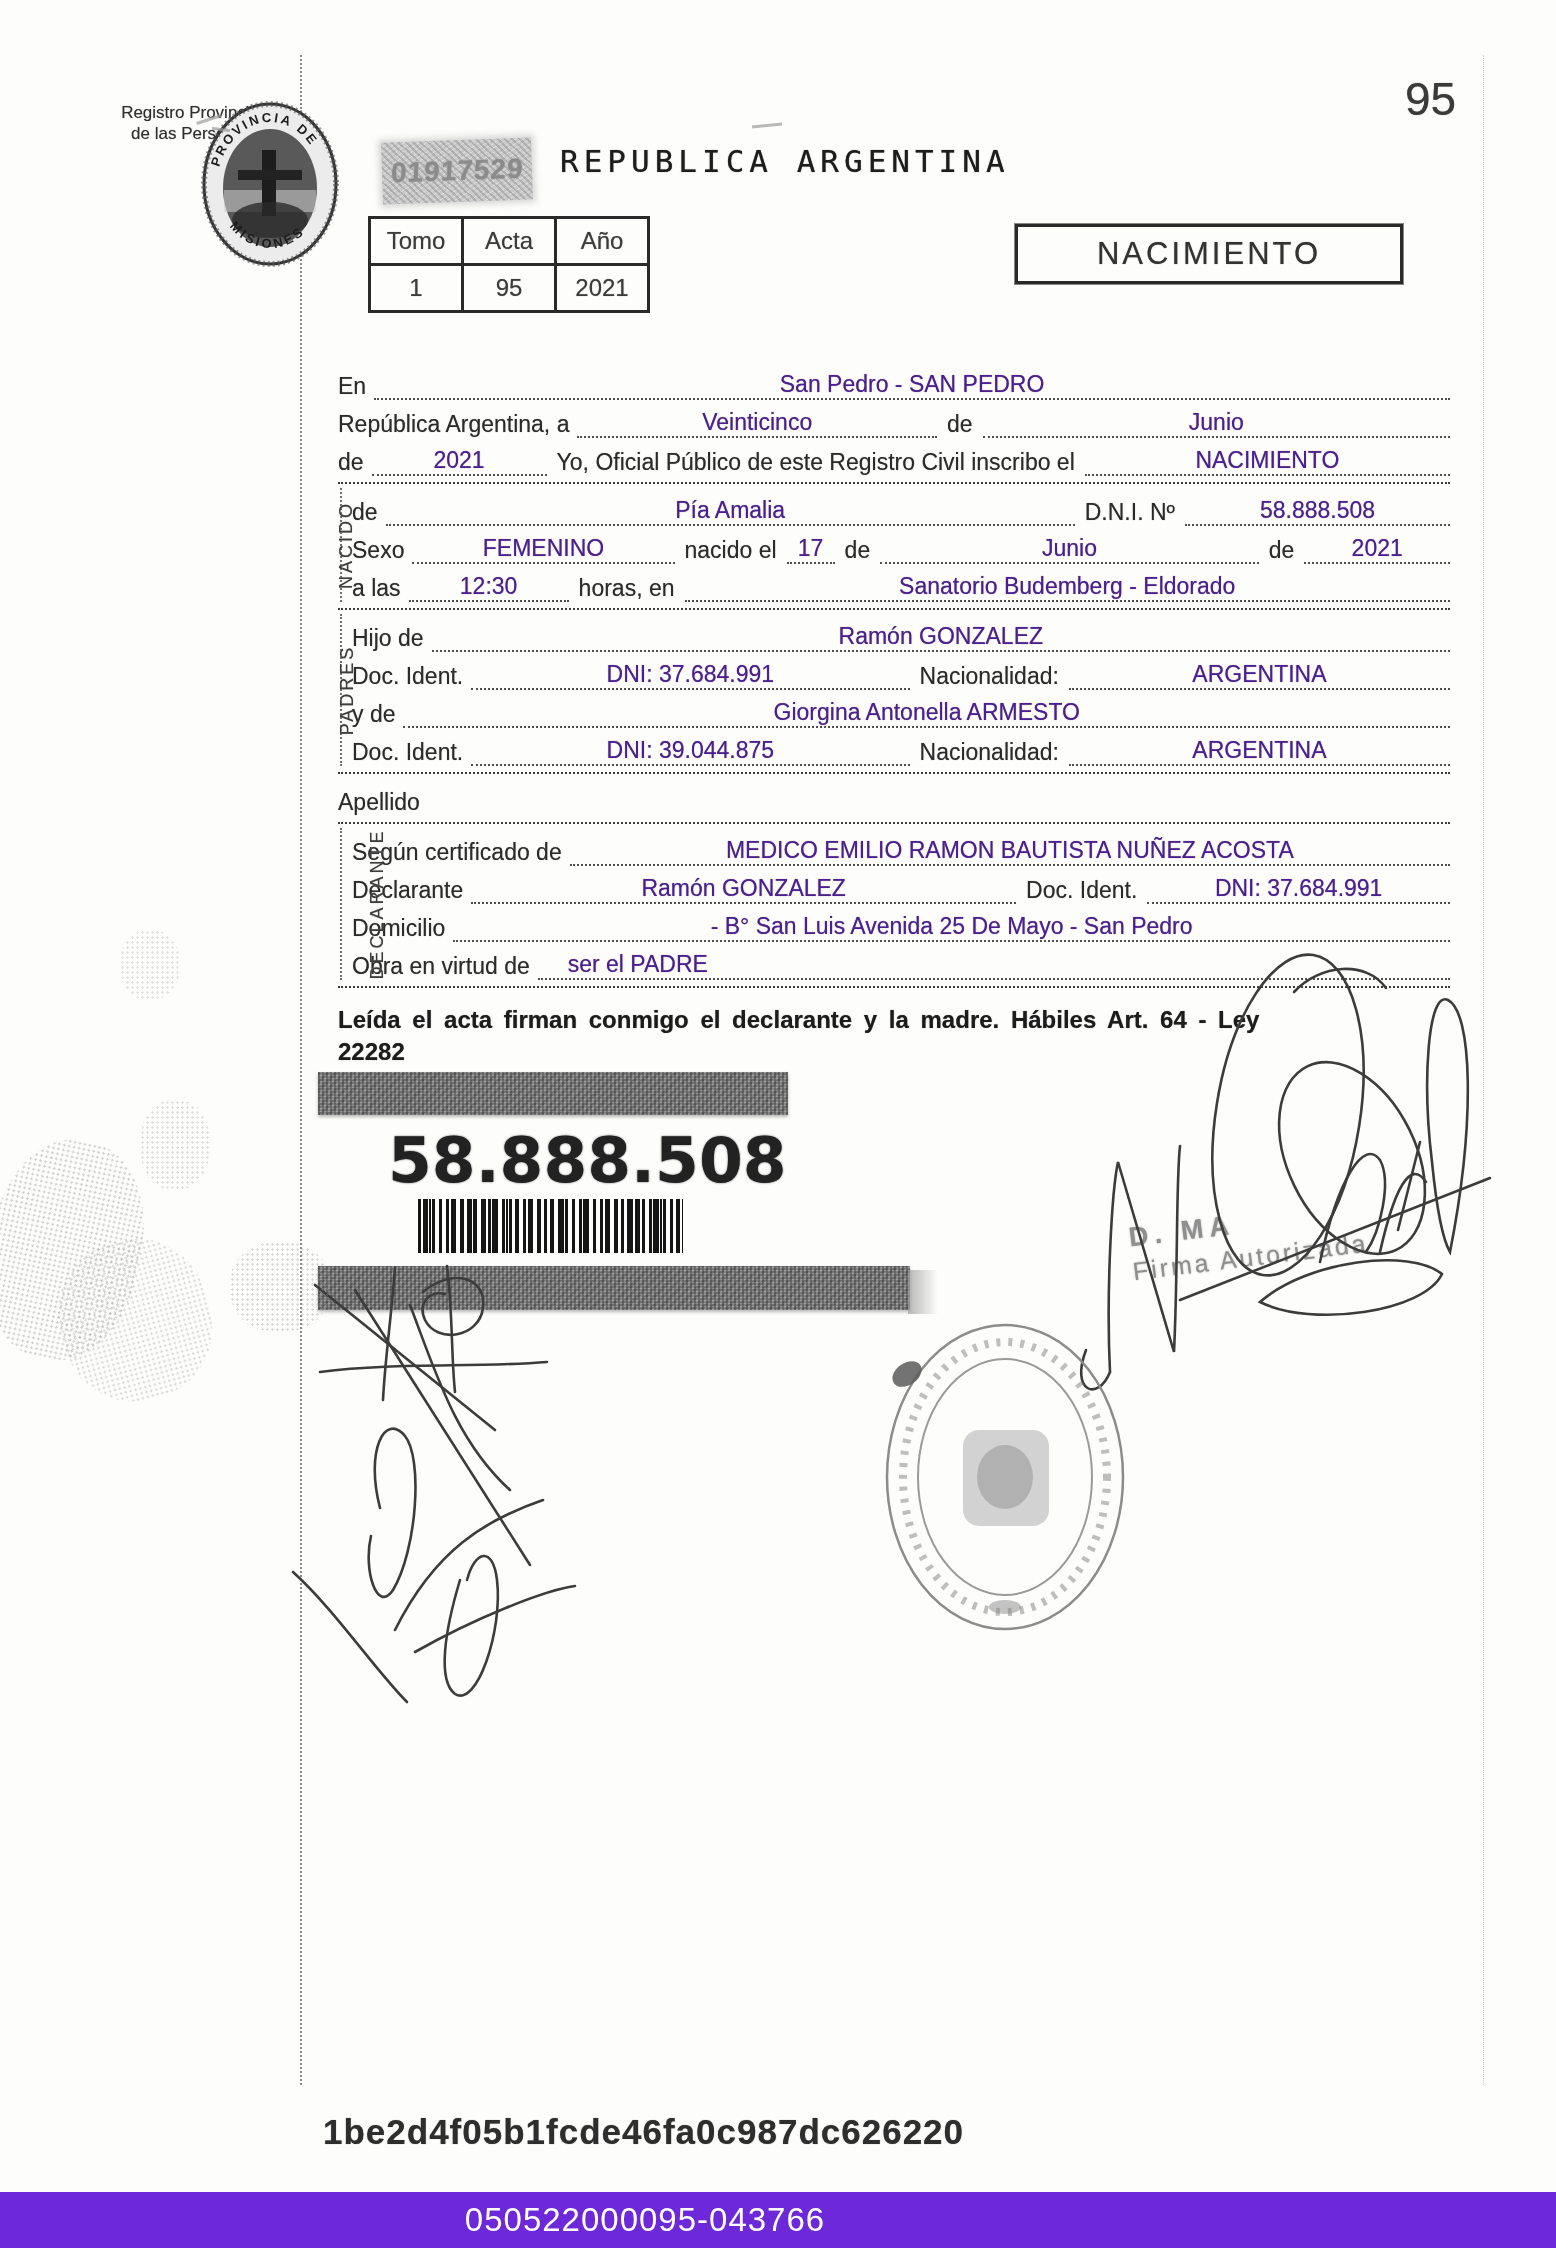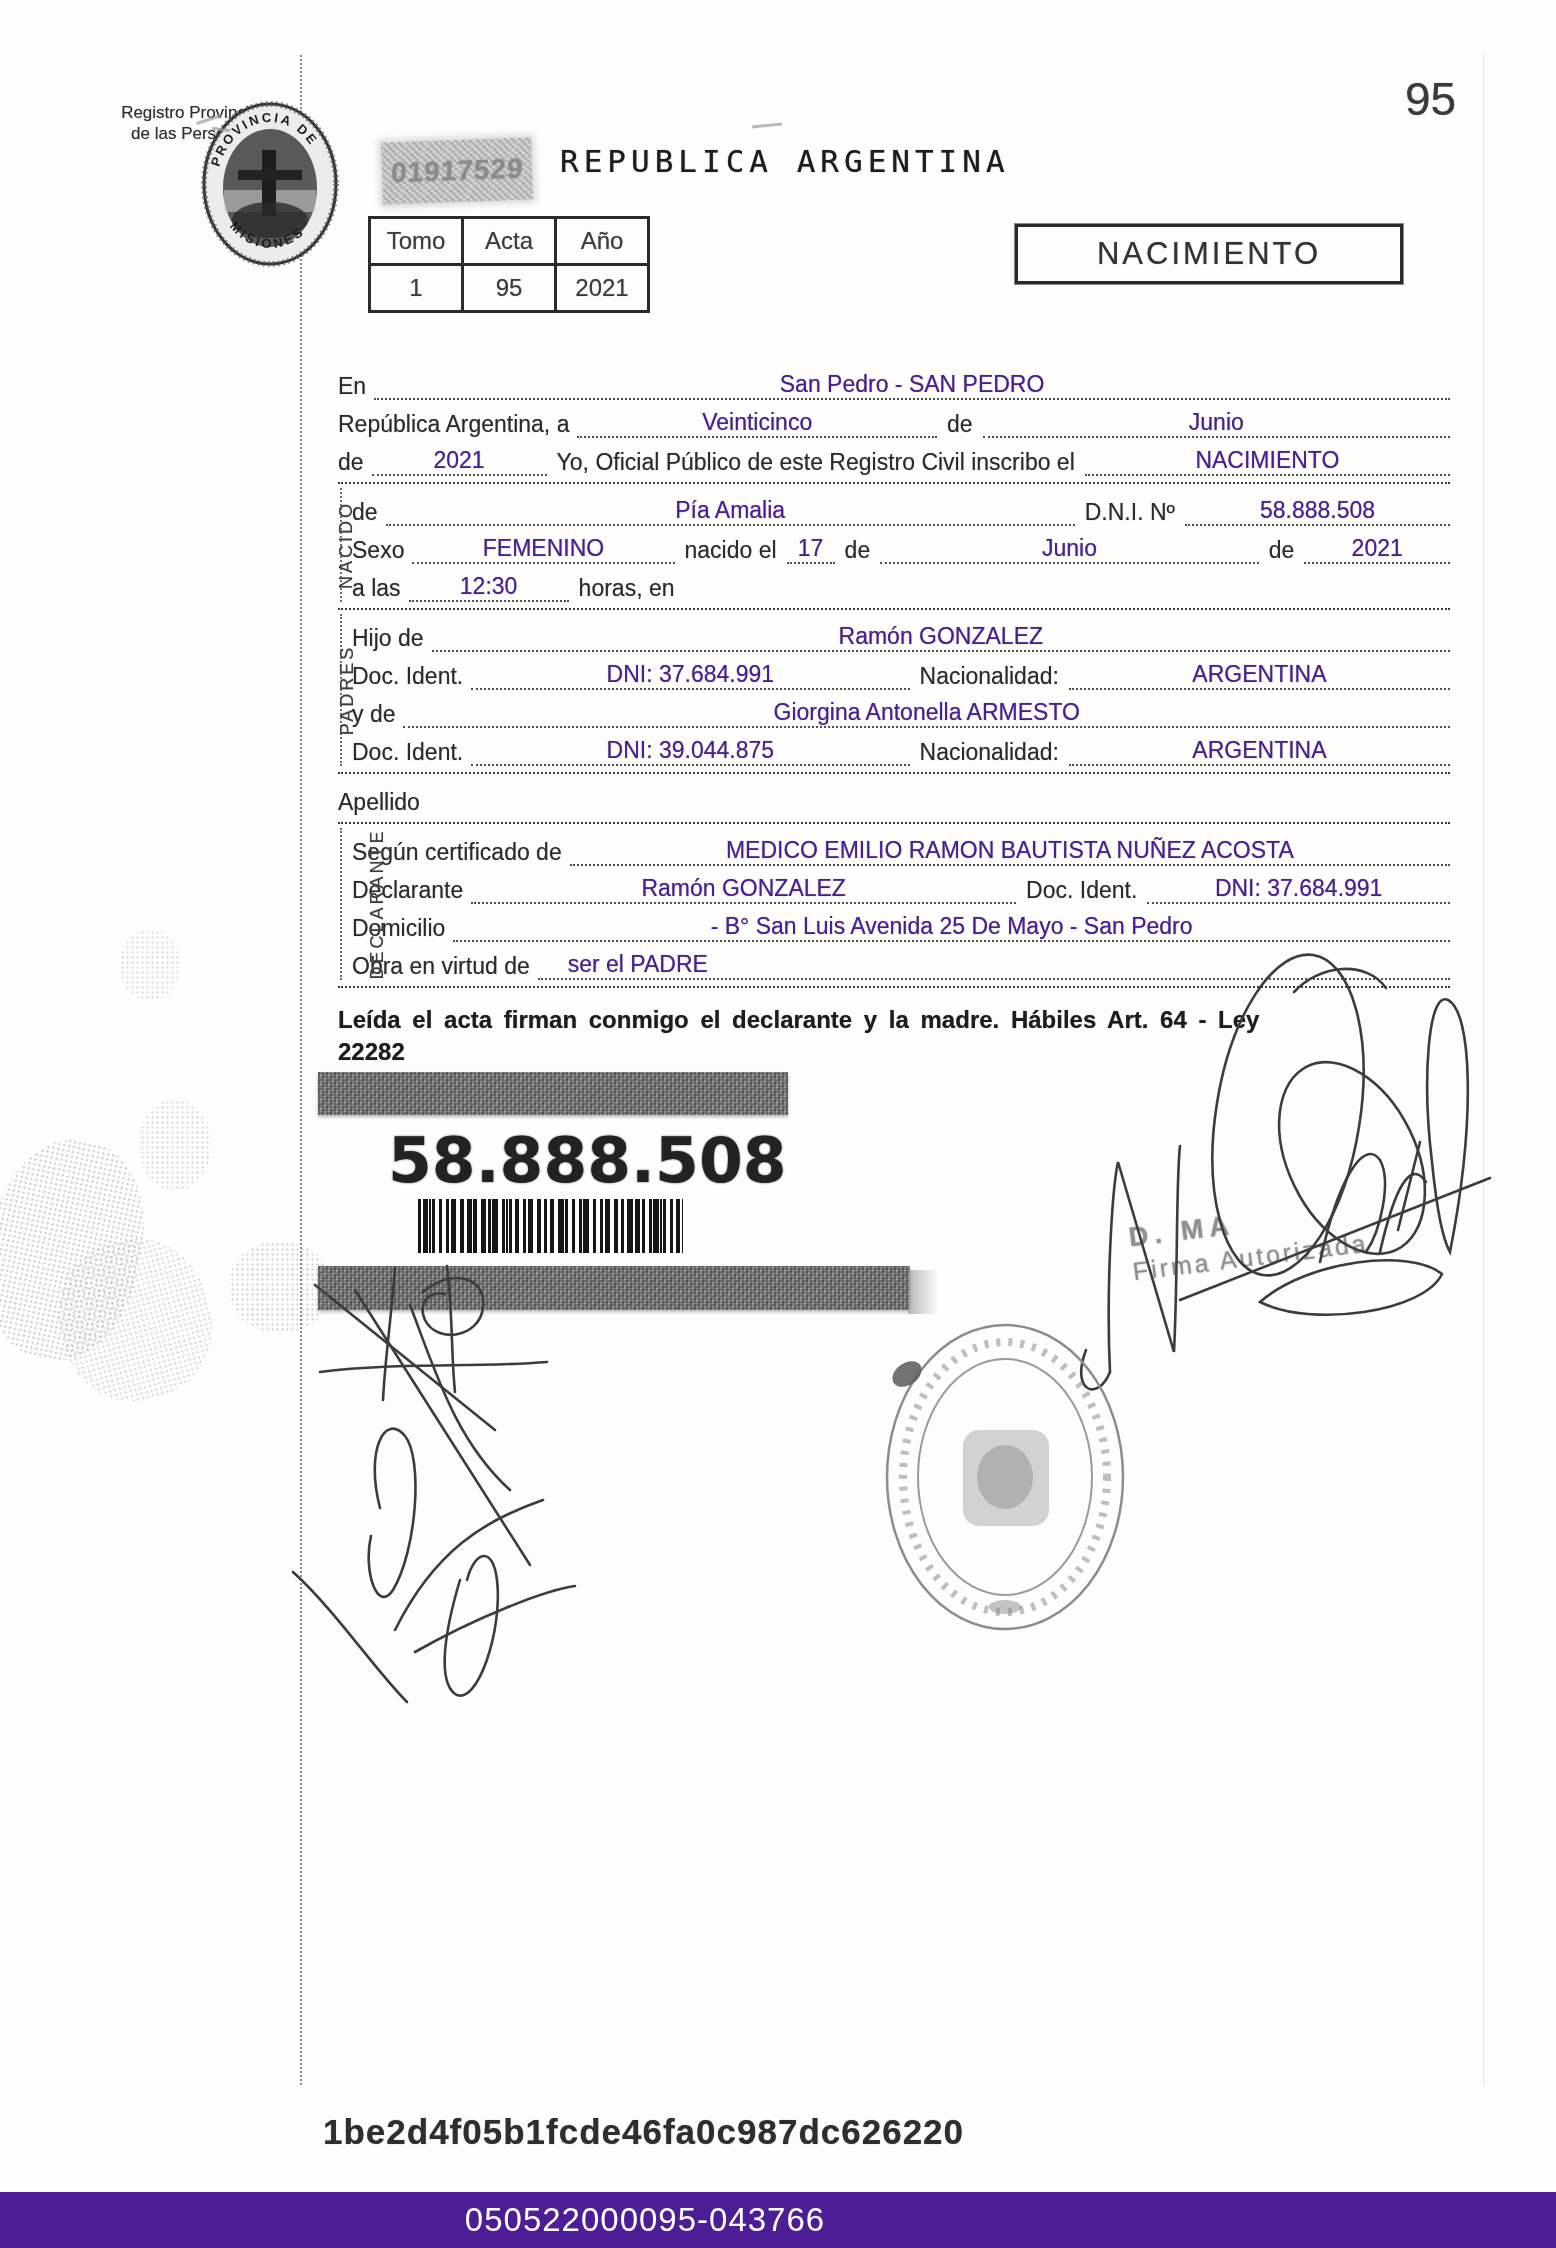--- a/index.html
+++ b/index.html
@@ -63,21 +63,21 @@
            background-image:repeating-linear-gradient(90deg,#151515 0 3px,transparent 3px 7px),
                             repeating-linear-gradient(90deg,#151515 0 2px,transparent 2px 11px),
                             repeating-linear-gradient(90deg,transparent 0 5px,#151515 5px 8px,transparent 8px 23px);}
   
   .authstamp{position:absolute;left:1130px;top:1208px;transform:rotate(-7deg);color:#8f8f8f;}
   .authstamp .l1{font-size:27px;font-weight:700;letter-spacing:6px;text-shadow:0 0 2px #aaa;}
   .authstamp .l2{font-size:25px;letter-spacing:3px;margin-top:4px;text-shadow:0 0 2px #aaa;}
   
   .hash{position:absolute;left:323px;top:2112px;font-size:35px;font-weight:700;color:#2e2e2e;
         letter-spacing:1px;text-shadow:0 0 1px #777;}
-  .blackbar{position:absolute;left:0;bottom:0;width:1556px;height:56px;background:#4c1d95;}
+  .blackbar{position:absolute;left:0;bottom:0;width:1556px;height:56px;background:#6d28d9;}
   .blackbar span{display:block;width:1290px;text-align:center;color:#fff;font-size:33px;
                  letter-spacing:1px;padding-top:9px;font-family:"Liberation Sans",sans-serif;}
   
   .speckle{position:absolute;background-image:radial-gradient(#8f8f8f 1px,transparent 1.4px);
            background-size:5px 5px;opacity:.4;border-radius:45%;}
   .mark{position:absolute;background:#9b9b9b;opacity:.7;}
   svg{position:absolute;overflow:visible;}
   .sig path{fill:none;stroke:#3c3c3c;stroke-width:2.6;stroke-linecap:round;}
 </style>
 </head>
@@ -179,20 +179,21 @@
         <span class="fill" style="flex:0 0 48px;">17</span>
         <span class="mid">de</span>
         <span class="fill" style="flex:2.6 1 0;">Junio</span>
         <span class="mid">de</span>
         <span class="fill" style="flex:1 1 0;">2021</span>
       </div>
       <div class="frow">
         <span class="lbl">a las</span>
         <span class="fill" style="flex:0 0 160px;">12:30</span>
         <span class="mid">horas, en</span>
+        <span class="fill">Sanatorio Budemberg - Eldorado</span>
       </div>
     </div>
 
     <div class="divider"></div>
 
     <div class="section">
       <span class="sec-label">PADRES</span>
       <div class="frow">
         <span class="lbl">Hijo de</span>
         <span class="fill">Ramón GONZALEZ</span>

